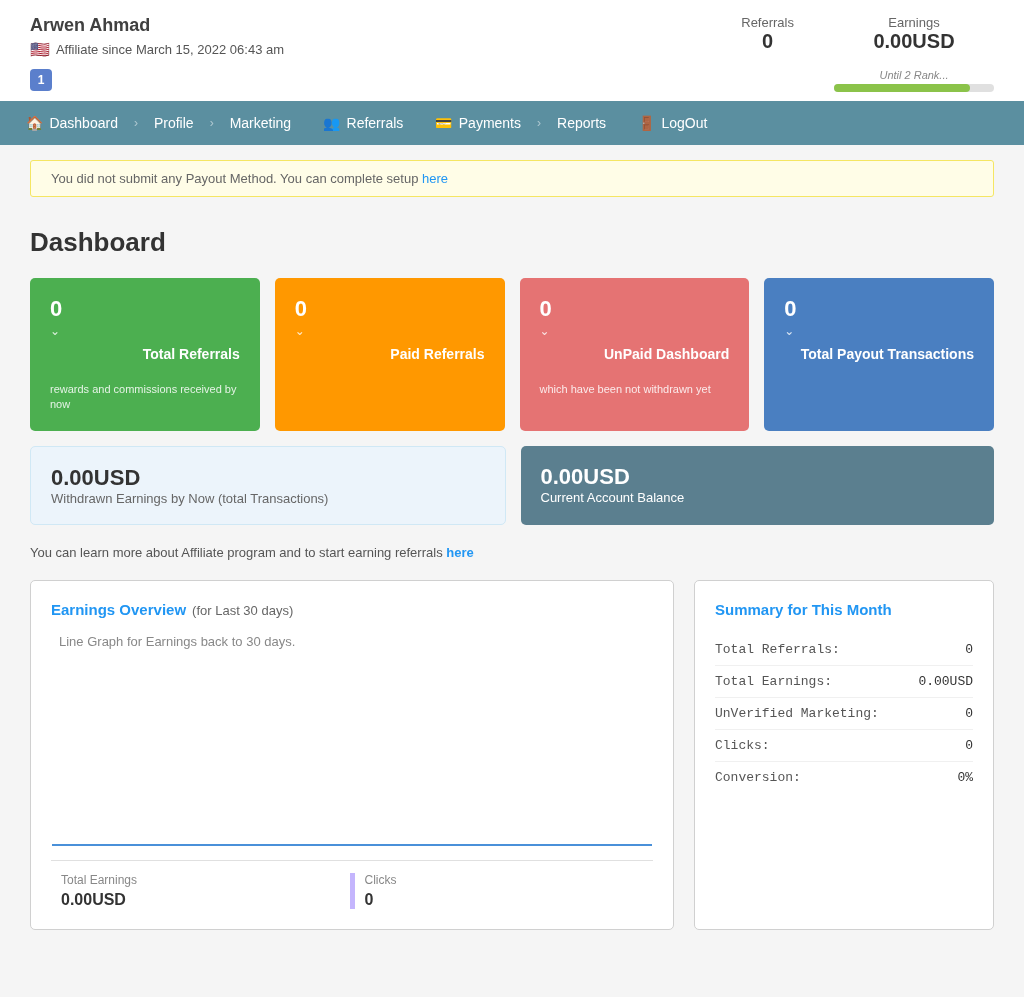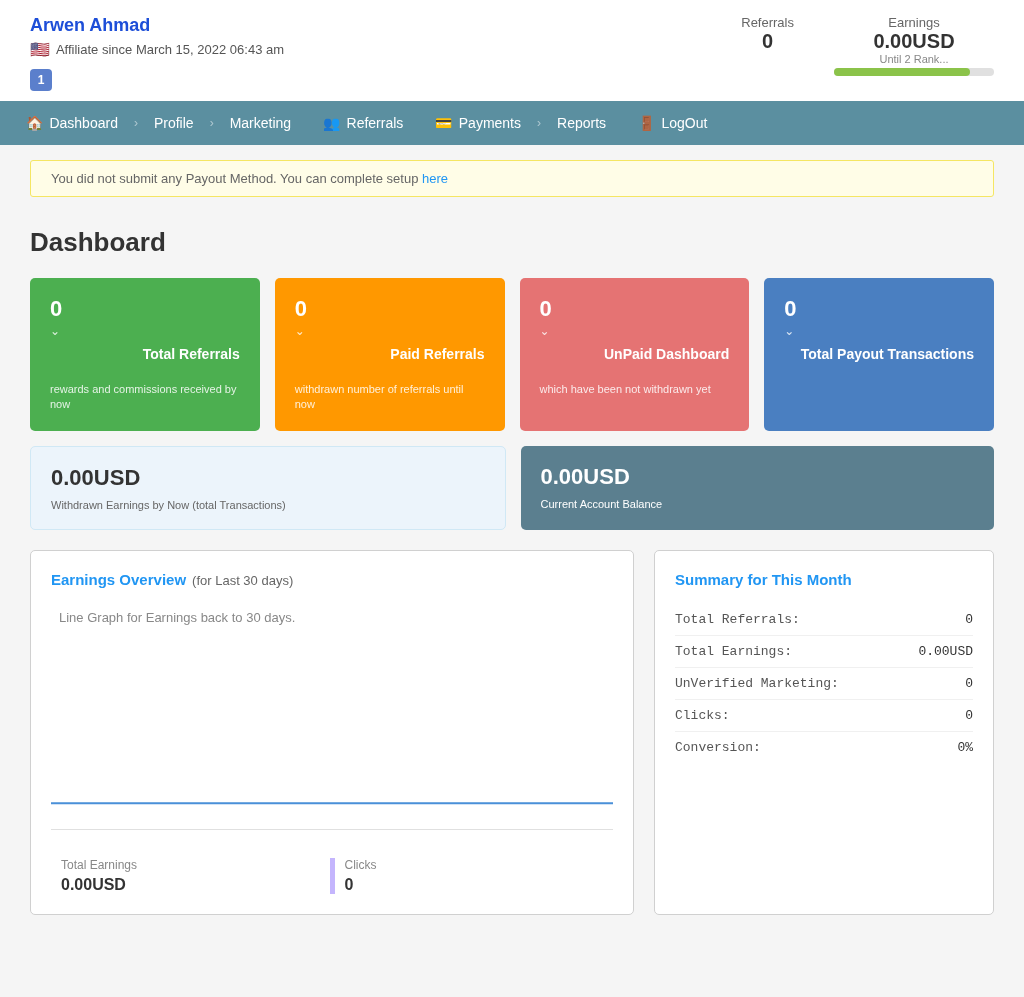--- a/index.html
+++ b/index.html
@@ -1,28 +1,28 @@
 <!DOCTYPE html>
 <html><head>
   <meta charset="utf-8">
   <style>
     * { box-sizing: border-box; margin: 0; padding: 0; }
     body { font-family: Arial, sans-serif; background: #f5f5f5; font-size: 14px; color: #333; }
 
     
     .header { background: #fff; padding: 15px 30px 10px; position: relative; }
     .header-user { display: flex; flex-direction: column; gap: 4px; }
-    .user-name { font-size: 18px; font-weight: bold; color: #1d4ed8; }
+    .user-name { font-size: 18px; font-weight: bold; color: #404040; }
     .affiliate-since { display: flex; align-items: center; gap: 6px; font-size: 13px; color: #555; }
     .flag { font-size: 16px; }
     .rank-badge { background: #5b7fcc; color: #fff; width: 22px; height: 22px; border-radius: 4px; display: flex; align-items: center; justify-content: center; font-size: 12px; font-weight: bold; margin-top: 6px; }
     .header-right { position: absolute; top: 15px; right: 30px; display: flex; gap: 40px; text-align: center; }
     .header-stat-label { font-size: 13px; color: #666; }
     .header-stat-value { font-size: 20px; font-weight: bold; color: #333; }
-    .rank-progress { margin-top: 0; }
+    .rank-progress { margin-top: 16px; font-style: italic; }
     .rank-label { font-size: 11px; color: #888; }
     .progress-bar-wrap { background: #e0e0e0; border-radius: 4px; height: 8px; width: 160px; margin-top: 3px; }
     .progress-bar-fill { background: #8bc34a; height: 8px; border-radius: 4px; width: 85%; }
 
     
     nav { background: #5b8fa0; display: flex; align-items: center; padding: 0 10px; }
     nav a { color: #fff; text-decoration: none; display: flex; align-items: center; gap: 6px; padding: 14px 16px; font-size: 14px; white-space: nowrap; }
     nav .sep { color: rgba(255,255,255,0.5); font-size: 12px; }
 
     
@@ -44,37 +44,37 @@
     .stat-chevron { font-size: 12px; opacity: 0.8; margin-top: 2px; }
     .stat-label { font-size: 14px; font-weight: bold; margin-top: 8px; text-align: right; }
     .stat-desc { font-size: 11px; opacity: 0.85; margin-top: 20px; line-height: 1.4; }
 
     
     .wide-grid { display: flex; gap: 15px; margin-bottom: 20px; }
     .wide-card { border-radius: 5px; padding: 18px 20px; flex: 1; }
     .wide-card.light { background: #ecf4fb; border: 1px solid #d0e8f5; }
     .wide-card.dark { background: #5b7f8f; color: #fff; }
     .wide-amount { font-size: 22px; font-weight: bold; }
-    .wide-label { font-size: 11px; margin-top: 8px; }
+    .wide-label { font-size: 13px; margin-top: 0; }
     .wide-card.light .wide-label { color: #666; }
 
     
     .info-text { font-size: 13px; color: #555; margin-bottom: 20px; }
     .info-text a { color: #2196f3; text-decoration: none; font-weight: bold; }
 
     
     .bottom-grid { display: flex; gap: 20px; }
-    .earnings-card { flex: 1; border: 1px solid #d0d0d0; border-radius: 5px; background: #fff; padding: 20px; min-height: 350px; display: flex; flex-direction: column; gap: 6px; }
-    .summary-card { width: 340px; border: 1px solid #d0d0d0; border-radius: 5px; background: #fff; padding: 20px; }
+    .earnings-card { flex: 1; border: 1px solid #d0d0d0; border-radius: 5px; background: #fff; padding: 20px; min-height: 350px; display: flex; flex-direction: column; }
+    .summary-card { width: 300px; border: 1px solid #d0d0d0; border-radius: 5px; background: #fff; padding: 20px; }
 
     .earnings-title { font-size: 15px; font-weight: bold; color: #2196f3; margin-bottom: 4px; }
     .earnings-subtitle { font-size: 13px; color: #666; }
     .earnings-desc { font-size: 13px; color: #888; margin: 12px 8px; }
 
-    .earnings-footer { margin-top: auto; display: flex; gap: 0; border-top: 1px solid #e0e0e0; padding-top: 28px; }
+    .earnings-footer { margin-top: auto; display: flex; gap: 0; border-top: 1px solid #e0e0e0; padding-top: 12px; }
     .earnings-footer-item { flex: 1; padding: 0 10px; }
     .earnings-footer-item + .earnings-footer-item { border-left: 5px solid #c4b5fd; }
     .ef-label { font-size: 12px; color: #888; }
     .ef-value { font-size: 16px; font-weight: bold; color: #333; margin-top: 4px; }
 
     .summary-title { font-size: 15px; font-weight: bold; color: #2196f3; margin-bottom: 16px; }
     .summary-row { display: flex; justify-content: space-between; padding: 8px 0; border-bottom: 1px solid #f0f0f0; font-family: Liberation Mono, monospace; }
     .summary-row:last-child { border-bottom: none; }
     .summary-key { color: #555; font-size: 13px; }
     .summary-val { color: #333; font-size: 13px; font-weight: 500; }
@@ -156,21 +156,20 @@
     <div class="stat-card green">
       <div class="stat-number">0</div>
       <div class="stat-chevron">⌄</div>
       <div class="stat-label">Total Referrals</div>
       <div class="stat-desc">rewards and commissions received by now</div>
     </div>
     <div class="stat-card orange">
       <div class="stat-number">0</div>
       <div class="stat-chevron">⌄</div>
       <div class="stat-label">Paid Referrals</div>
-      <div class="stat-desc">withdrawn number of referrals until now</div>
     </div>
     <div class="stat-card red">
       <div class="stat-number">0</div>
       <div class="stat-chevron">⌄</div>
       <div class="stat-label">UnPaid Dashboard</div>
       <div class="stat-desc">which have been not withdrawn yet</div>
     </div>
     <div class="stat-card blue">
       <div class="stat-number">0</div>
       <div class="stat-chevron">⌄</div>
@@ -182,20 +181,24 @@
     <div class="wide-card light">
       <div class="wide-amount">0.00USD</div>
       <div class="wide-label">Withdrawn Earnings by Now (total Transactions)</div>
     </div>
     <div class="wide-card dark">
       <div class="wide-amount">0.00USD</div>
       <div class="wide-label">Current Account Balance</div>
     </div>
   </div>
 
+  <div class="info-text">
+    <span>You can learn more about Affiliate program and to start earning referrals </span>
+    <a href="#">here</a>
+  </div>
 
   <div class="bottom-grid">
 
     <div class="earnings-card">
       <div style="display:flex; align-items:baseline; gap:6px;">
         <span class="earnings-title">Earnings Overview</span>
         <span class="earnings-subtitle">(for Last 30 days)</span>
       </div>
       <div class="earnings-desc">Line Graph for Earnings back to 30 days.</div>
       <div class="graph-area">

